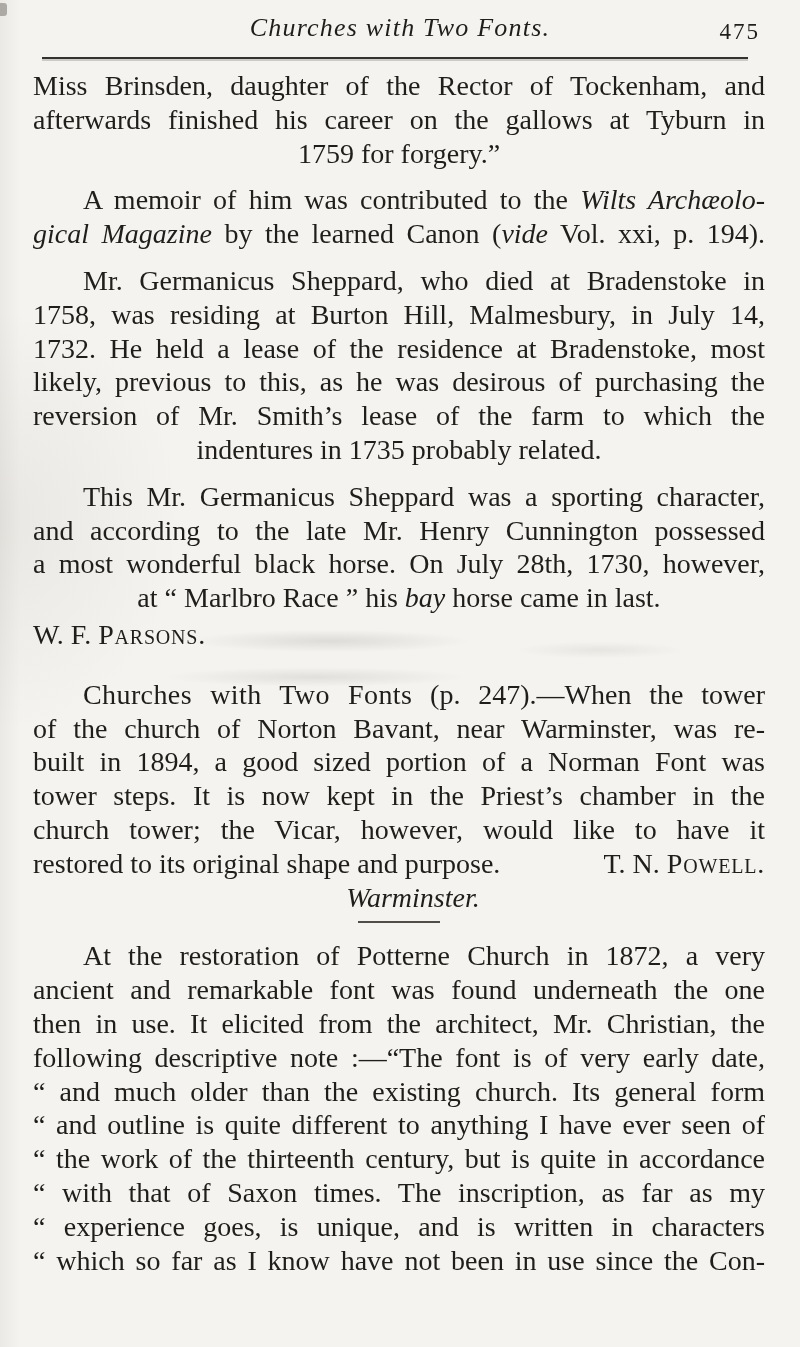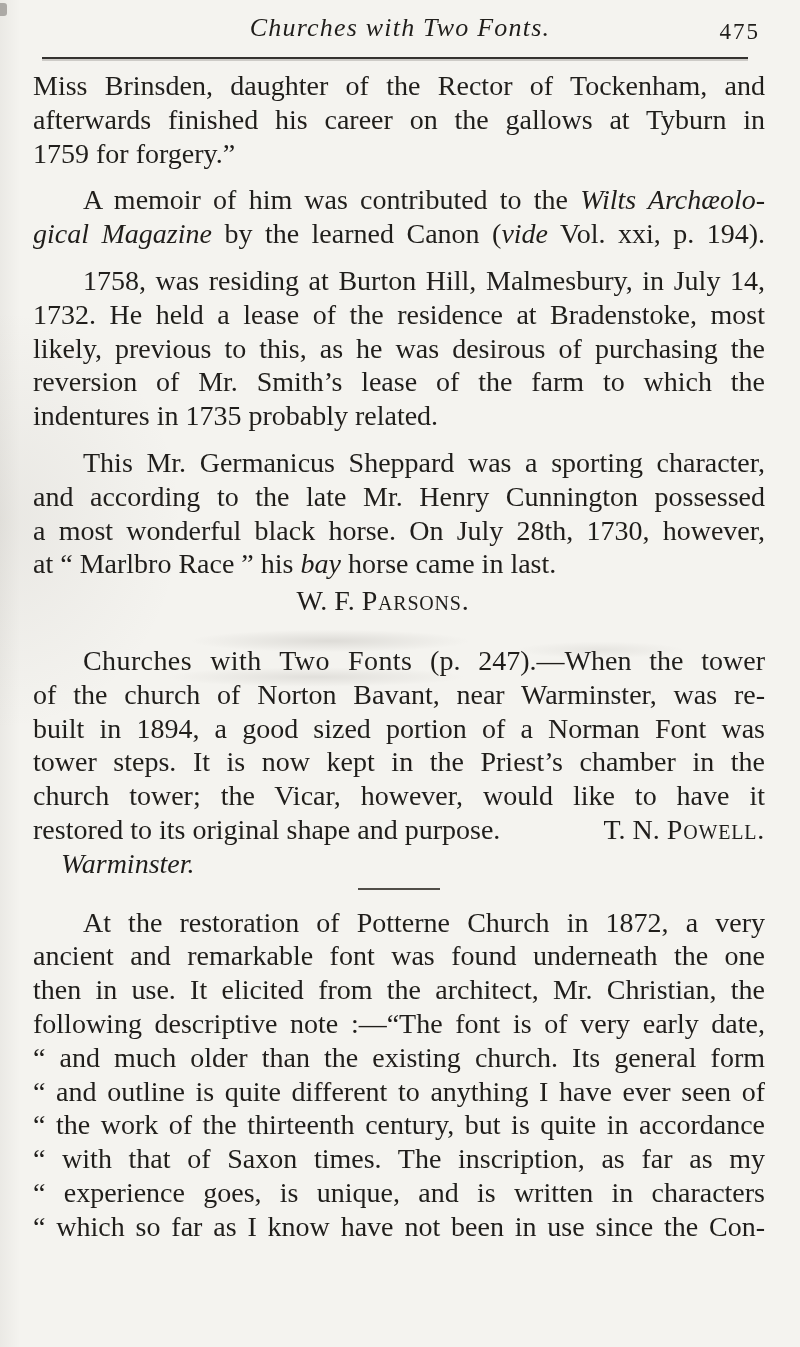--- a/index.html
+++ b/index.html
@@ -22,24 +22,24 @@
     background:rgba(95,92,87,.45); border-radius:0 3px 3px 0; }
   .header{ position:relative; padding-top:13px; height:36px; }
   .header-title{ text-align:center; font-style:italic; font-size:26px; letter-spacing:1.2px; }
   .page-number{ position:absolute; right:40px; top:19px; font-size:23px; letter-spacing:2px; font-style:normal; }
   .header-rule{ height:2px; background:#34322f; margin:8px 52px 0 42px;
     box-shadow:0 2px 0 rgba(70,65,58,.22); }
   .body{ padding:10px 35px 0 33px; font-size:28px; }
   .para{ margin:0 0 13px 0; }
   .para.tight{ margin-bottom:0; }
   .para.sig{ margin:3px 0 26px 0; }
-  .line{ line-height:33.8px; height:33.8px; overflow:hidden; text-justify:inter-word; }
+  .line{ line-height:33.8px; height:33.8px; overflow:hidden; text-justify:inter-word;text-align:center; }
   .line.just{ text-align:justify; text-align-last:justify; }
   .para.indent .line:first-child{ text-indent:50px; }
-  .line.a-right{ text-align:center; padding-right:32px; }
+  .line.a-right{ text-align:left; padding-right:32px; }
   .line.split{ display:flex; justify-content:space-between; }
   .line.place{ padding-left:28px; }
   .s-i{ font-style:italic; }
   .s-b{ font-weight:normal; letter-spacing:.4px; }
   .s-sc{ font-variant:small-caps; letter-spacing:.8px; }
   .divider{ width:82px; height:2px; background:#504d48; margin:7px auto 16px auto; }
 </style>
 </head>
 <body>
 
@@ -56,20 +56,21 @@
       <div class="para">
         <div class="line just"><span>Miss Brinsden, daughter of the Rector of Tockenham, and</span></div>
         <div class="line just"><span>afterwards finished his career on the gallows at Tyburn in</span></div>
         <div class="line"><span>1759 for forgery.”</span></div>
       </div>
       <div class="para indent">
         <div class="line just"><span>A memoir of him was contributed to the </span><span class="s-i">Wilts Archæolo-</span></div>
         <div class="line just"><span class="s-i">gical Magazine</span><span> by the learned Canon (</span><span class="s-i">vide</span><span> Vol. xxi, p. 194).</span></div>
       </div>
       <div class="para indent">
+        <div class="line just"><span>Mr. Germanicus Sheppard, who died at Bradenstoke in</span></div>
         <div class="line just"><span>1758, was residing at Burton Hill, Malmesbury, in July 14,</span></div>
         <div class="line just"><span>1732. He held a lease of the residence at Bradenstoke, most</span></div>
         <div class="line just"><span>likely, previous to this, as he was desirous of purchasing the</span></div>
         <div class="line just"><span>reversion of Mr. Smith’s lease of the farm to which the</span></div>
         <div class="line"><span>indentures in 1735 probably related.</span></div>
       </div>
       <div class="para indent tight">
         <div class="line just"><span>This Mr. Germanicus Sheppard was a sporting character,</span></div>
         <div class="line just"><span>and according to the late Mr. Henry Cunnington possessed</span></div>
         <div class="line just"><span>a most wonderful black horse. On July 28th, 1730, however,</span></div>

